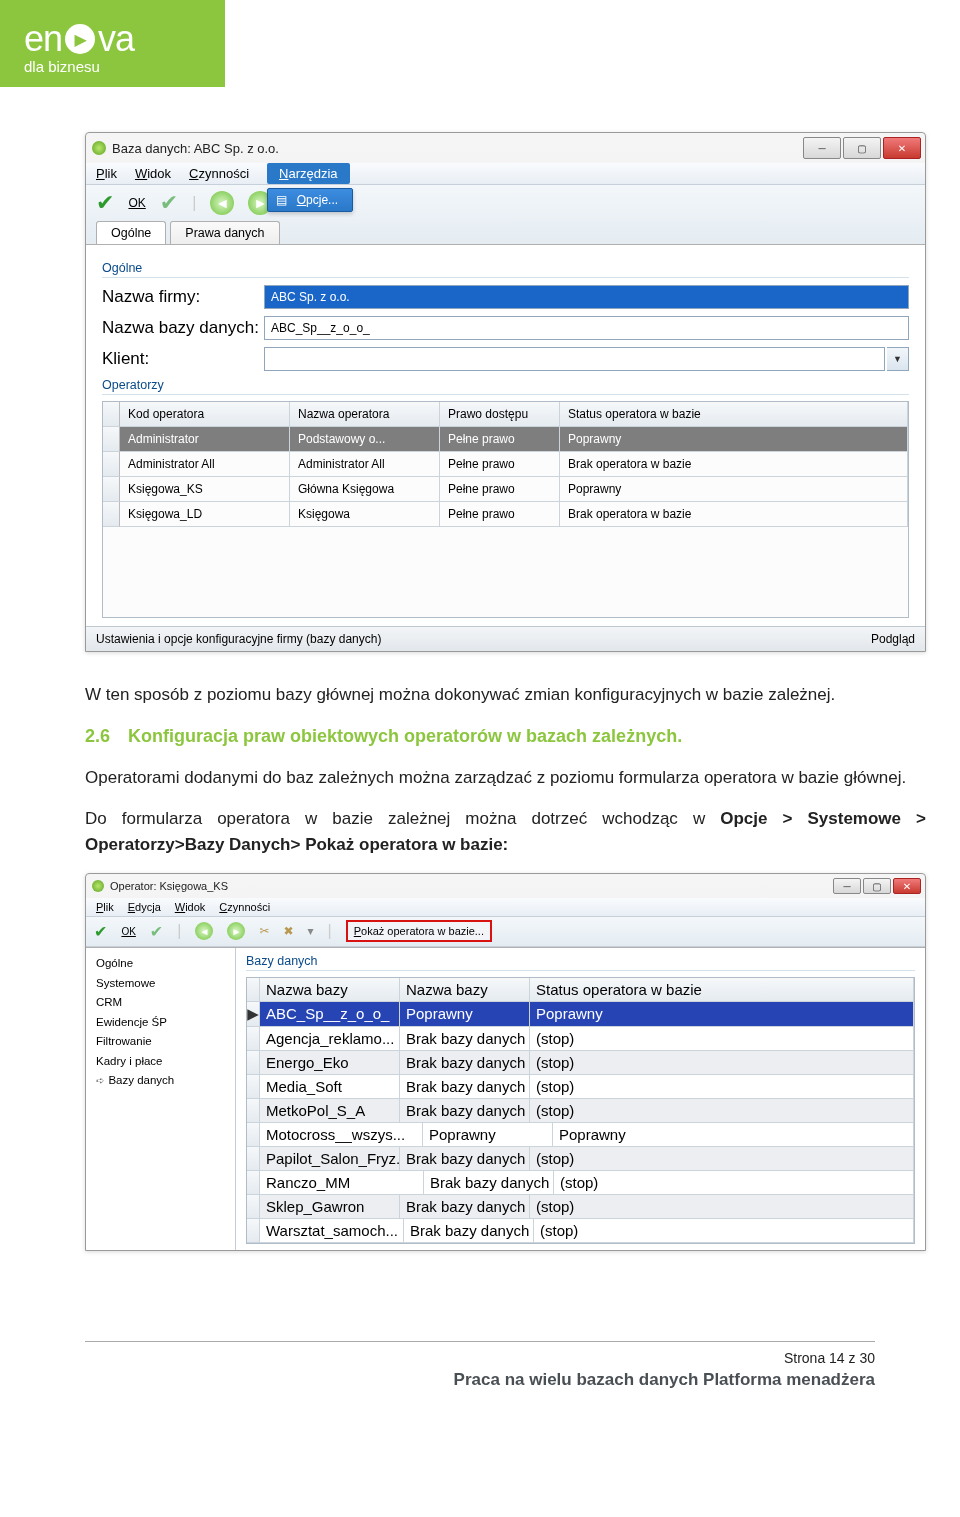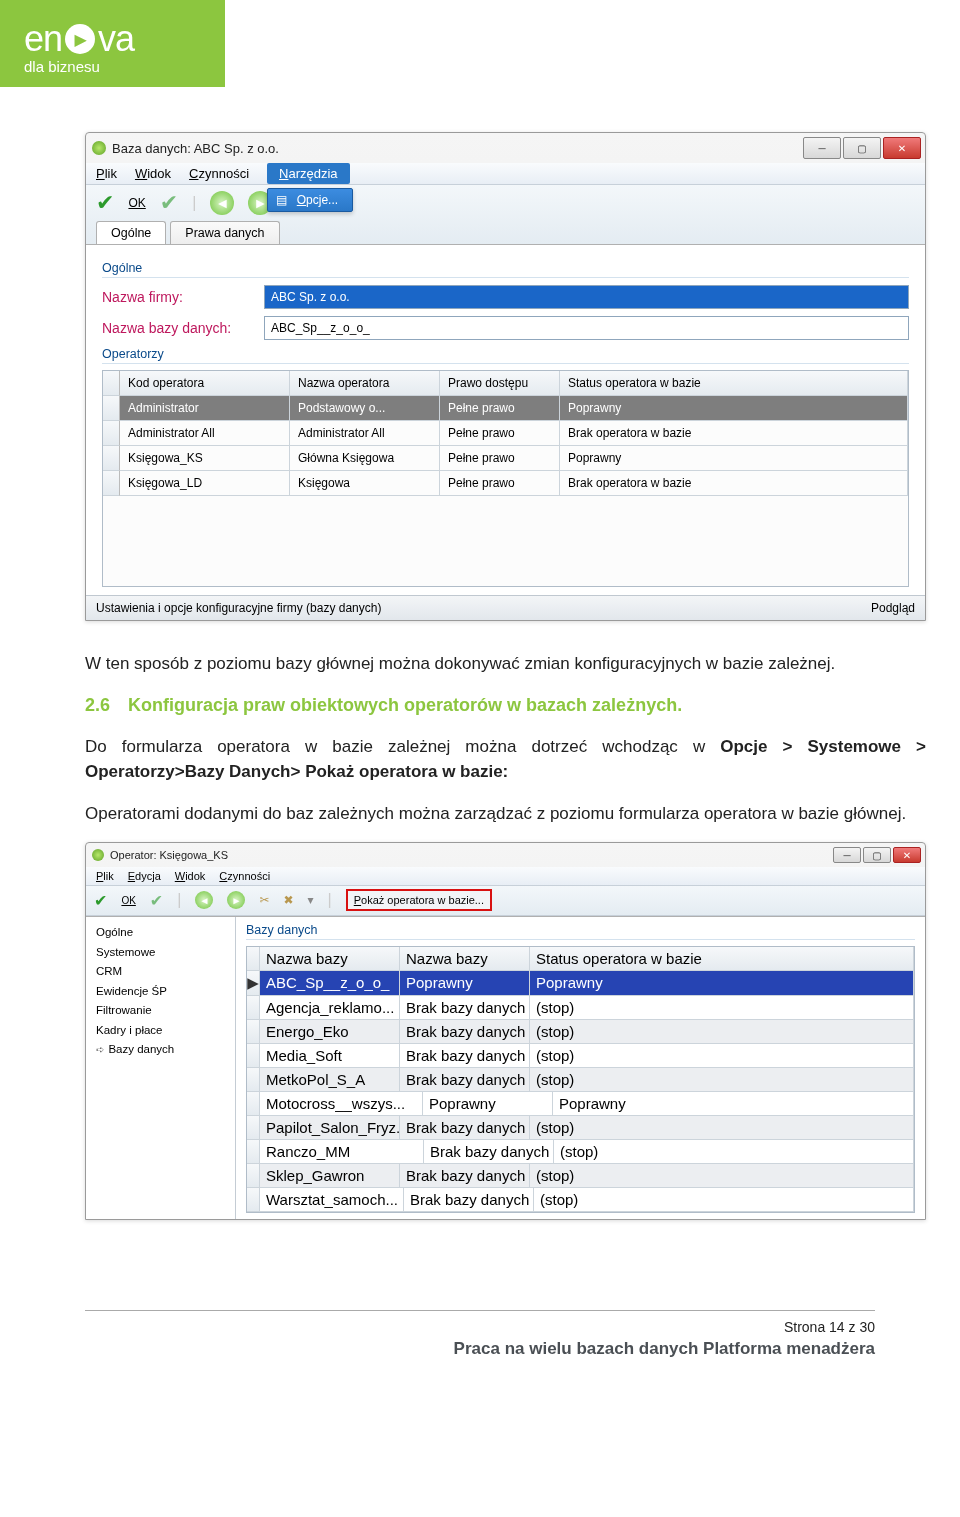--- a/index.html
+++ b/index.html
@@ -35,21 +35,21 @@
 
   .tabs { display: flex; padding: 0 10px; margin-top: -24px; }
   .tab { padding: 4px 14px; font-size: 12.5px; background: linear-gradient(#fafafa,#eee); border: 1px solid #b0b0b0; border-bottom: none; border-radius: 3px 3px 0 0; margin-right: 4px; }
   .tab.active { background: #fff; position: relative; z-index: 2; }
 
   .panel { background: #fff; border-top: 1px solid #b0b0b0; padding: 10px 16px 8px; }
 
   .group-title { font-size: 12.5px; color: #0a4a8a; margin: 6px 0 4px; border-bottom: 1px solid #d4e2ee; padding-bottom: 2px; }
 
   .field-row { display: flex; align-items: center; margin: 7px 0; gap: 2px; }
-  .field-label { width: 160px; font-size: 14px; color: #be185d; }
+  .field-label { width: 160px; font-size: 17px; color: #000000; }
   .field-input { flex: 1; height: 24px; border: 1px solid #8fa6bc; background: #fff; padding: 2px 6px; font-size: 12px; }
   .field-input.sel { background: #1a66c8; color: #fff; }
   .combo-arrow { width: 22px; height: 24px; border: 1px solid #8fa6bc; border-left: none; background: linear-gradient(#f2f6fa,#dbe5ef); display: flex; align-items: center; justify-content: center; font-size: 9px; color: #333; }
 
   .grid { border: 1px solid #b0bcc8; margin-top: 6px; }
   .grid-head, .grid-row { display: flex; font-size: 12px; }
   .grid-head { background: linear-gradient(#f6f8fa,#e4eaef); }
   .grid-head div, .grid-row div { padding: 5px 8px; border-right: 1px solid #ccd4db; border-bottom: 1px solid #ccd4db; overflow: hidden; white-space: nowrap; }
   .grid .c1 { width: 10px; background: linear-gradient(#f6f8fa,#e4eaef); border-right: 1px solid #bbb; }
   .grid-row.sel { background: #7e7e7e; color: #fff; }
@@ -137,20 +137,25 @@
     </div>
     <div class="panel">
       <div class="group-title">Ogólne</div>
       <div class="field-row">
         <div class="field-label">Nazwa firmy:</div>
         <input class="field-input sel" value="ABC Sp. z o.o." style="">
       </div>
       <div class="field-row">
         <div class="field-label">Nazwa bazy danych:</div>
         <input class="field-input" value="ABC_Sp__z_o_o_" style="">
+      </div>
+      <div class="field-row">
+        <div class="field-label">Klient:</div>
+        <input class="field-input" value="" style="">
+        <div class="combo-arrow">▼</div>
       </div>
 
       <div class="group-title">Operatorzy</div>
       <div class="grid">
         <div class="grid-head">
           <div class="c1"></div>
           <div style="width:170px;">Kod operatora</div>
           <div style="width:150px;">Nazwa operatora</div>
           <div style="width:120px;">Prawo dostępu</div>
           <div style="flex:1;">Status operatora w bazie</div>
@@ -191,24 +196,24 @@
       <span>Ustawienia i opcje konfiguracyjne firmy (bazy danych)</span>
       <span>Podgląd</span>
     </div>
   </div>
 
   <div class="doc-text">
     <p>W ten sposób z poziomu bazy głównej można dokonywać zmian konfiguracyjnych w bazie zależnej.</p>
     <div class="doc-heading">
       <span class="hnum">2.6</span><span>Konfiguracja praw obiektowych operatorów w bazach zależnych.</span>
     </div>
+    <p>Operatorami dodanymi do baz zależnych można zarządzać z poziomu formularza operatora w bazie głównej.</p>
     <p>
       <span>Do formularza operatora w bazie zależnej można dotrzeć wchodząc w </span><b>Opcje &gt; Systemowe &gt; Operatorzy&gt;Bazy Danych&gt; Pokaż operatora w bazie:</b>
     </p>
-    <p>Operatorami dodanymi do baz zależnych można zarządzać z poziomu formularza operatora w bazie głównej.</p>
   </div>
 
   <div class="window sm">
     <div class="titlebar">
       <div class="titlebar-left">
         <span style="width:12px;height:12px;border-radius:50%;background:radial-gradient(#b7e86a,#5da025);display:inline-block;"></span>
         <span style="font-size:11px;">Operator: Księgowa_KS</span>
       </div>
       <div class="win-btns">
         <div class="win-btn" style="width:28px;height:16px;">─</div>

